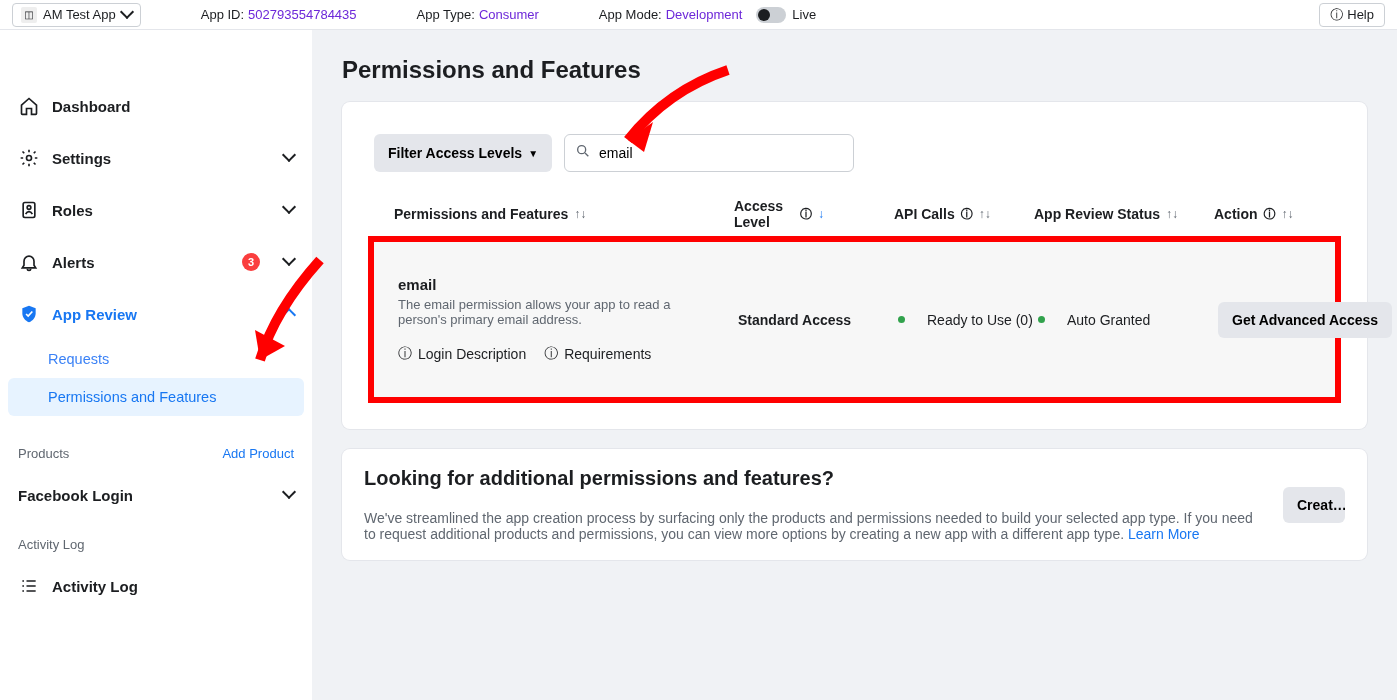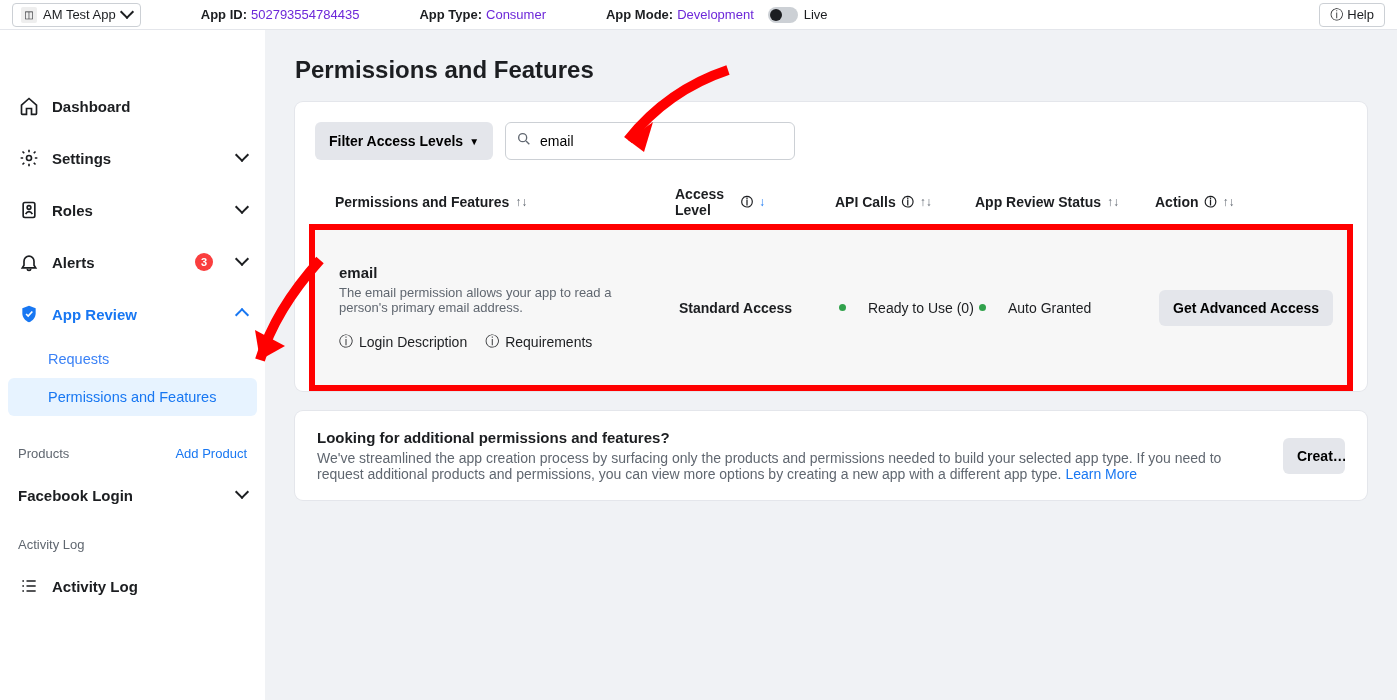--- a/index.html
+++ b/index.html
@@ -32,42 +32,42 @@
     border: 1px solid #ccd0d5;
     border-radius: 4px;
     padding: 2px 8px;
     height: 24px;
   }
   .app-select .icon-box {
     width: 16px; height: 16px; background: #eee; border-radius: 2px;
     display: flex; align-items: center; justify-content: center; font-size: 10px;
   }
   .top-field { margin-left: 60px; display: flex; gap: 4px; align-items: center; }
-  .top-field .label { font-weight: 700; }
+  .top-field .label { font-weight: 400; }
   .top-field .value { color: #6d28d9; }
   .mode-toggle {
     display: inline-flex; align-items: center; gap: 6px; margin-left: 10px;
   }
   .toggle-switch {
     width: 30px; height: 16px; border-radius: 8px; background: #ccd0d5; position: relative;
   }
   .toggle-switch::after {
     content: ""; width: 12px; height:12px; background: #1c1e21; border-radius: 50%; position: absolute; left: 2px; top:2px;
   }
   .help-btn {
     margin-left: auto;
     display: flex; align-items: center; gap: 4px;
     border: 1px solid #ccd0d5; border-radius: 4px;
     padding: 2px 10px; height: 24px;
   }
 
   
   .layout { display: flex; height: calc(100% - 30px); }
   .sidebar {
-    width: 265px;
+    width: 312px;
     background: #fff;
     padding-top: 50px;
     font-size: 15px;
     position: relative;
     z-index: 2;
   }
   .nav-item {
     display: flex; align-items: center;
     padding: 0 18px;
     height: 52px;
@@ -122,21 +122,21 @@
   }
   h1 {
     font-size: 24px;
     font-weight: 700;
     margin-bottom: 18px;
   }
   .card {
     background: #fff;
     border-radius: 8px;
     box-shadow: 0 0 0 1px #e4e6eb;
-    padding: 0;
+    padding: 12px;
   }
   .filters-row {
     display:flex; gap: 12px; margin-bottom: 10px; padding: 20px 20px 10px 20px;
   }
   .btn-light {
     background: #e4e6eb;
     border: none;
     border-radius: 6px;
     padding: 0 14px;
     height: 38px;
@@ -198,21 +198,21 @@
     margin-top: 20px;
     background: #fff;
     border-radius: 8px;
     box-shadow: 0 0 0 1px #e4e6eb;
     padding: 18px 22px;
     display:flex;
     align-items:center;
     gap: 20px;
   }
   .info-card .text { flex:1; }
-  .info-card h3 { font-size:15px; font-weight:700; margin-bottom:4px;}
+  .info-card h3 { font-size:20px; font-weight:700; margin-bottom:20px;}
   .info-card p { font-size:14px; color:#606770; }
   .info-card a { color:#1877f2; text-decoration:none; }
 
   
   .arrow {
     position: absolute;
     z-index: 50;
     pointer-events: none;
   }
   .arrow svg { overflow: visible; }

